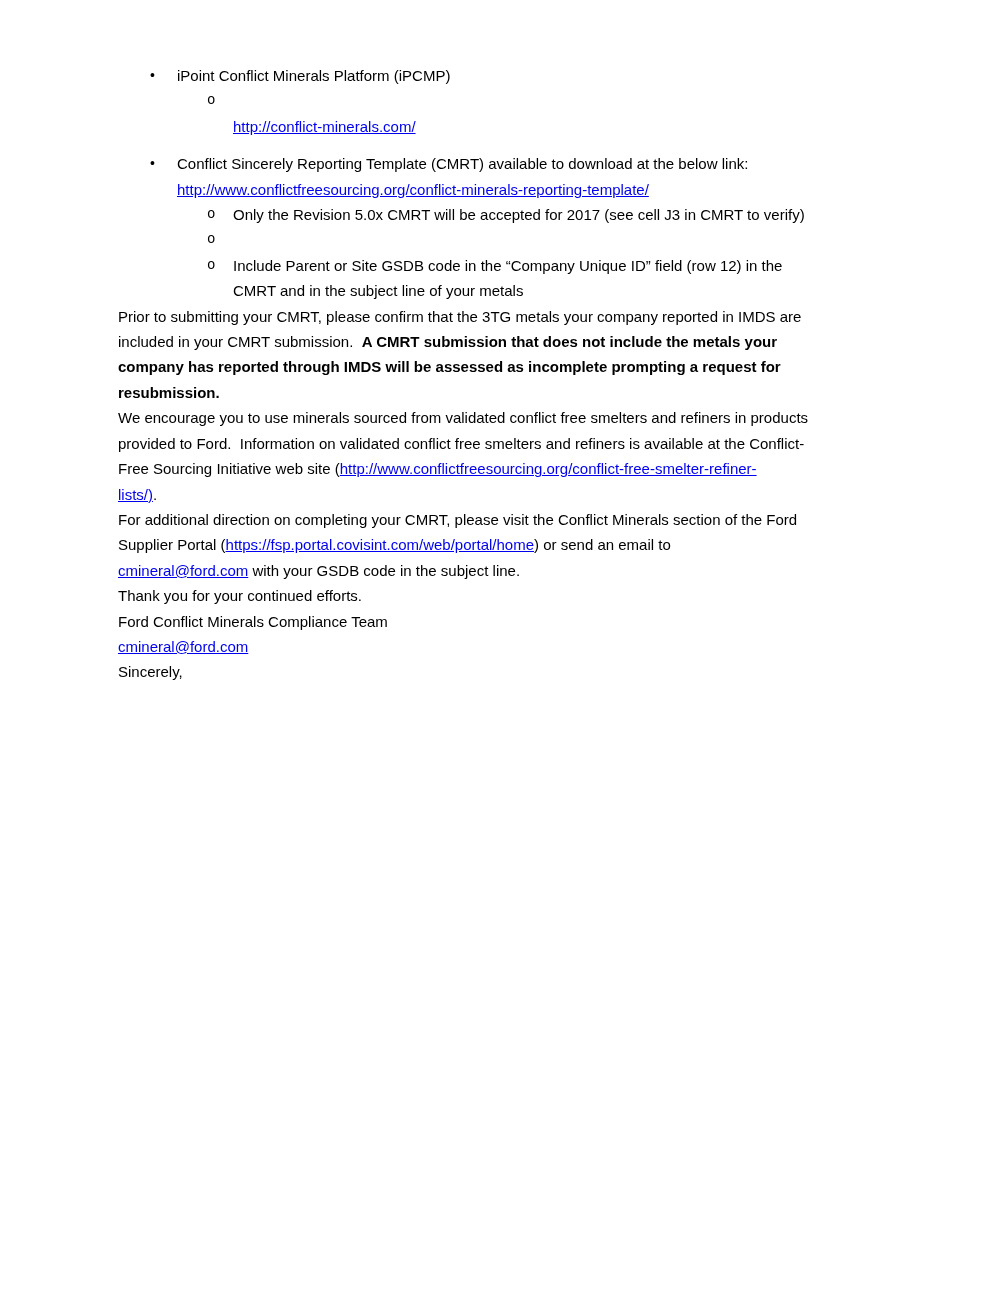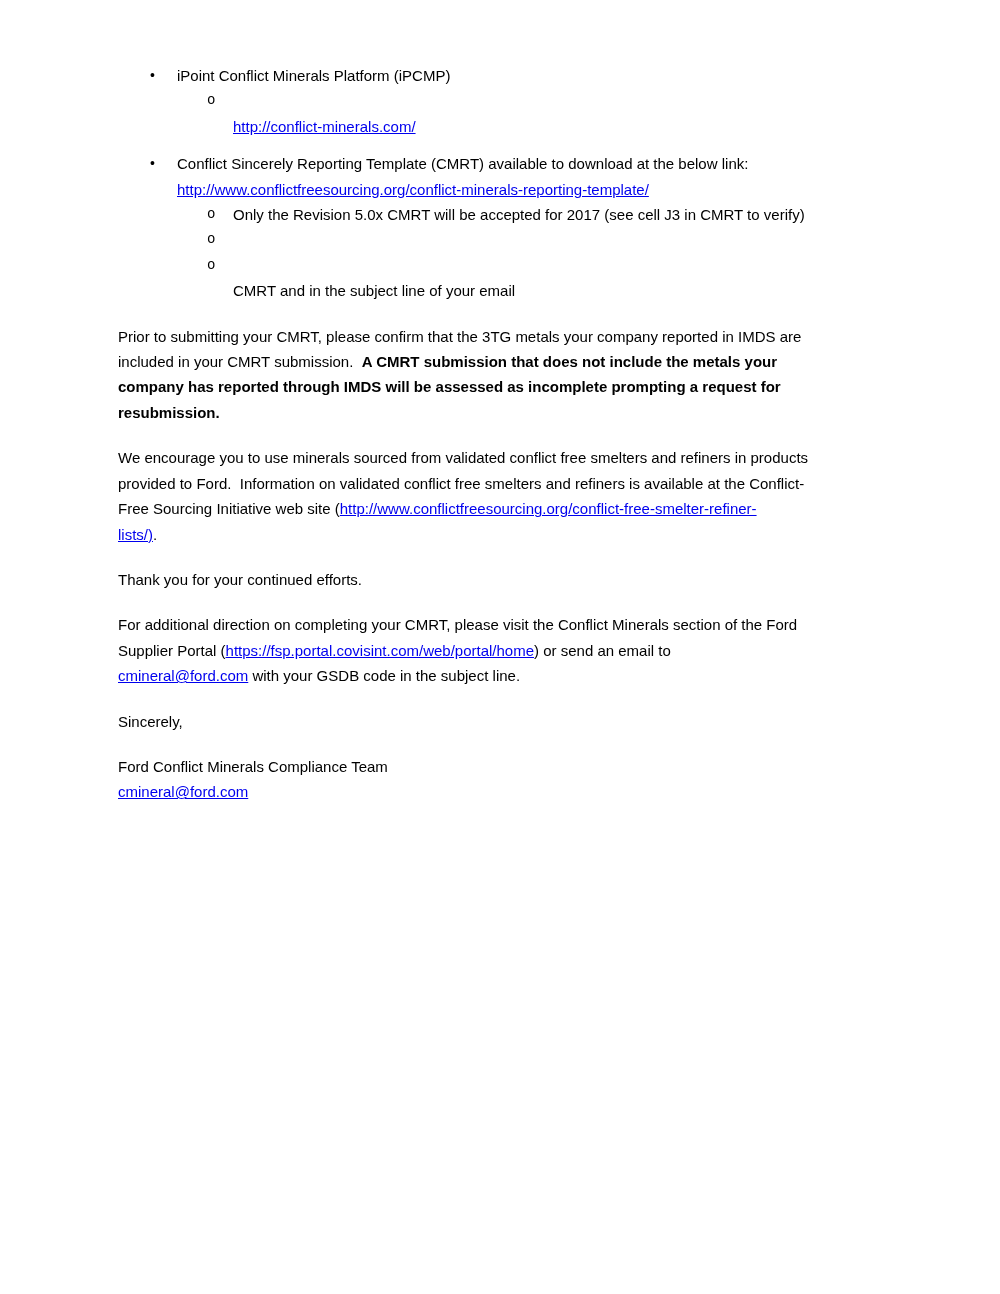--- a/index.html
+++ b/index.html
@@ -25,22 +25,22 @@
   }
   .blk { display: flex; align-items: flex-start; }
   .blk.p { display: block; }
   
   .blk.b1 { padding-left: 32px; }
   .blk.b1 > .marker { flex: 0 0 27px; }
   .blk.b2 { padding-left: 89px; }
   .blk.b2 > .marker { flex: 0 0 26px; }
   
   .blk + .b1 { margin-top: 12px; }
-  .b2 + .p  { margin-top: 20px; }
-  .p + .p   { margin-top: 20px; }
+  .b2 + .p  { margin-top: 0; }
+  .p + .p   { }
   .marker { display: inline-block; user-select: none; }
   .b1 > .marker { font-size: 14px; }
   .b2 > .marker { font-family: "Liberation Mono", monospace; font-size: 14px; }
   .content { flex: 1 1 auto; }
   .content span, .content a { white-space: pre-wrap; }
   a.link {
     color: var(--link);
     cursor: pointer;
   }
   .bu {
@@ -66,34 +66,34 @@
       </div>
       <div class="blk b2">
         <span class="marker">o</span>
         <div class="content"><span>Only the Revision 5.0x CMRT will be accepted for 2017 (see cell J3 in CMRT to verify)</span></div>
       </div>
       <div class="blk b2">
         <span class="marker">o</span>
       </div>
       <div class="blk b2">
         <span class="marker">o</span>
-        <div class="content"><br><span>CMRT and in the subject line of your email</span></div>
+        <div class="content"><span>Include Parent or Site GSDB code in the “Company Unique ID” field (row 12) in the</span><br><span>CMRT and in the subject line of your metals</span></div>
       </div>
       <div class="blk p">
         <div class="content"><span>Prior to submitting your CMRT, please confirm that the 3TG metals your company reported in IMDS are</span><br><span>included in your CMRT submission.  </span><span class="bu">A CMRT submission that does not include the metals your</span><br><span class="bu">company has reported through IMDS will be assessed as incomplete prompting a request for</span><br><span class="bu">resubmission.</span></div>
       </div>
       <div class="blk p">
         <div class="content"><span>We encourage you to use minerals sourced from validated conflict free smelters and refiners in products</span><br><span>provided to Ford.  Information on validated conflict free smelters and refiners is available at the Conflict-</span><br><span>Free Sourcing Initiative web site (</span><a class="link" href="#">http://www.conflictfreesourcing.org/conflict-free-smelter-refiner-</a><br><a class="link" href="#">lists/)</a><span>.</span></div>
       </div>
       <div class="blk p">
+        <div class="content"><span>For additional direction on completing your CMRT, please visit the Conflict Minerals section of the Ford</span><br><span>Supplier Portal (</span><a class="link" href="#">https://fsp.portal.covisint.com/web/portal/home</a><span>) or send an email to</span><br><a class="link" href="#">cmineral@ford.com</a><span> with your GSDB code in the subject line.</span></div>
+      </div>
+      <div class="blk p">
         <div class="content"><span>Thank you for your continued efforts.</span></div>
       </div>
       <div class="blk p">
-        <div class="content"><span>For additional direction on completing your CMRT, please visit the Conflict Minerals section of the Ford</span><br><span>Supplier Portal (</span><a class="link" href="#">https://fsp.portal.covisint.com/web/portal/home</a><span>) or send an email to</span><br><a class="link" href="#">cmineral@ford.com</a><span> with your GSDB code in the subject line.</span></div>
+        <div class="content"><span>Ford Conflict Minerals Compliance Team</span><br><a class="link" href="#">cmineral@ford.com</a></div>
       </div>
       <div class="blk p">
         <div class="content"><span>Sincerely,</span></div>
-      </div>
-      <div class="blk p">
-        <div class="content"><span>Ford Conflict Minerals Compliance Team</span><br><a class="link" href="#">cmineral@ford.com</a></div>
       </div>
     </section>
 </main>
 
 </body></html>

